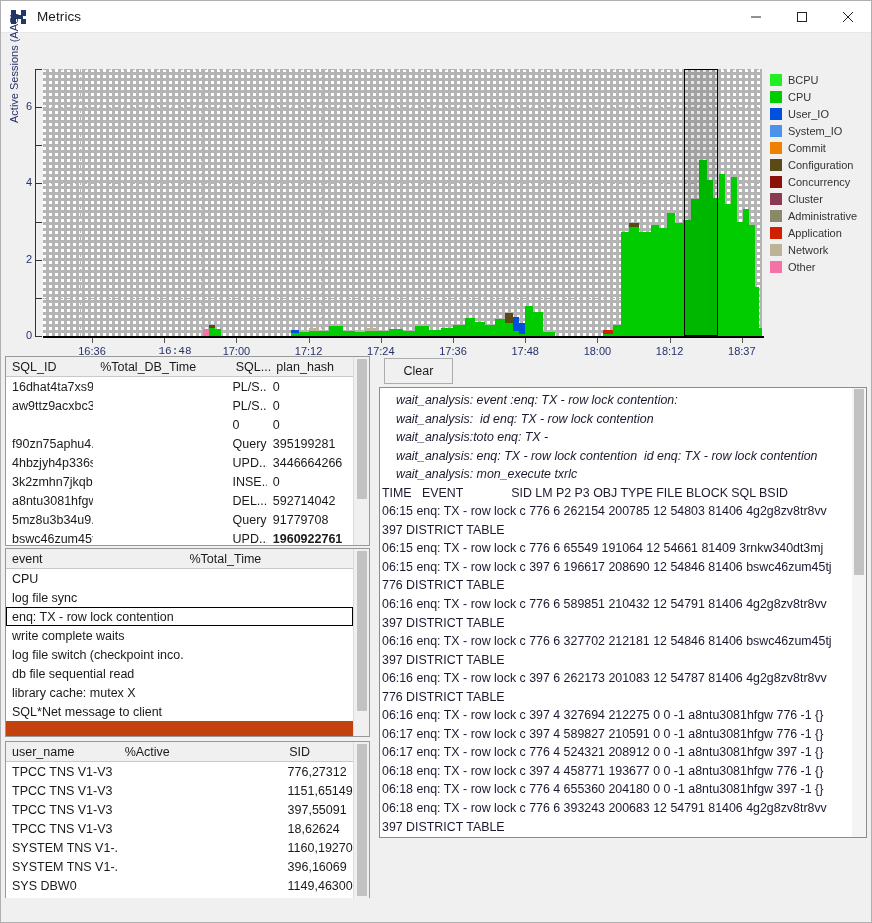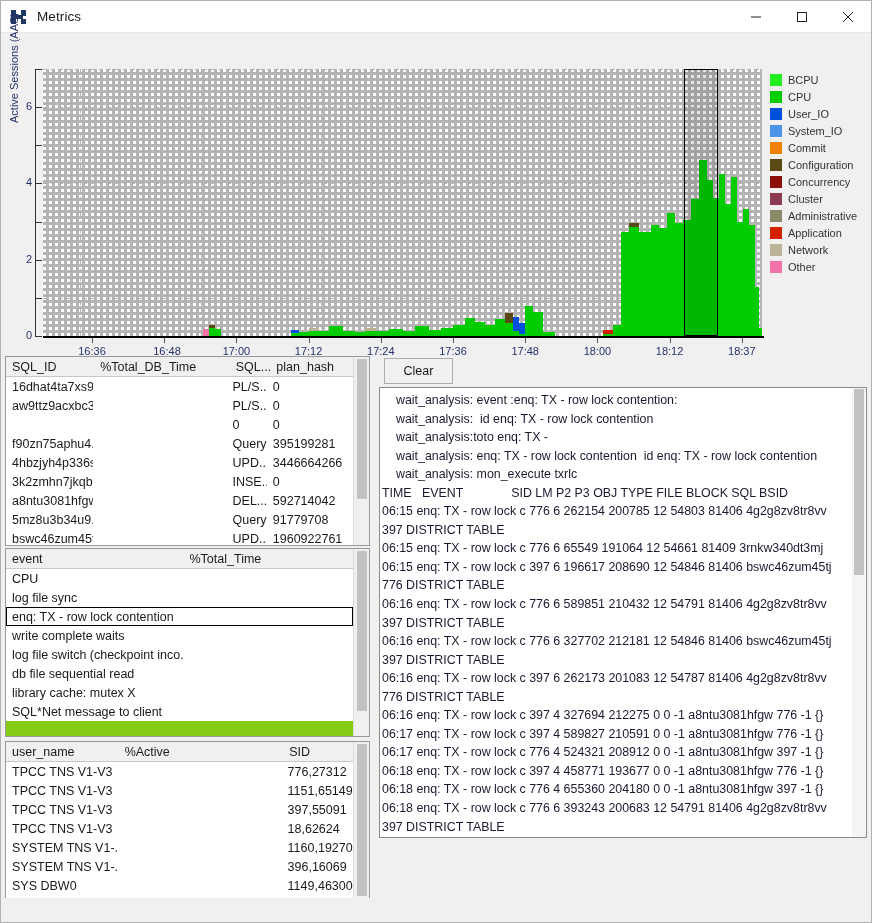--- a/index.html
+++ b/index.html
@@ -103,21 +103,21 @@
   #legend {
     position: absolute; left: 768px; top: 38px; width: 98px;
   }
   .legend-row { display: flex; align-items: center; height: 17px; }
   .legend-sw { width: 12px; height: 12px; flex: none; margin-right: 6px; }
   .legend-lbl { font-size: 11px; color: #333; white-space: nowrap; }
 
   
   .tbl-panel {
     position: absolute;
-    background: #84cc16;
+    background: #c2410c;
     border: 1px solid #999;
     overflow: hidden;
   }
   .tbl-scroll-wrap { position: absolute; left:0; top:0; right: 16px; bottom: 0; overflow: hidden; }
   .tbl-head {
     display: flex; height: 20px; align-items: center;
     background: #f0f0f0;
     border-bottom: 1px solid #c8c8c8;
     font-size: 12.5px; color: #1a1a1a;
   }
@@ -151,21 +151,21 @@
     background: #fff; border: 1px solid #8c8c8c; overflow: hidden;
   }
   #text-inner {
     position: absolute; left: 0; top: 0; right: 14px; bottom: 0;
     padding: 3px 2px 0 2px; overflow: hidden;
   }
   .txt-line {
     font-size: 12.4px; color: #1a1a2e;
     line-height: 18.55px; white-space: pre; overflow: hidden;
   }
-  .txt-line.indent { padding-left: 14px; }
+  .txt-line.indent { padding-left: 14px; font-style: italic; }
   #text-scroll {
     position: absolute; right: 0; top: 0; width: 14px; bottom: 0;
     background: #f4f4f4;
   }
   #text-thumb {
     position: absolute; left: 2px; top: 1px; width: 10px; height: 186px;
     background: #c2c2c2;
   }
 
   
@@ -316,21 +316,21 @@
           <div class="bar" style="left: 690px; width: 4px; height: 3.81429px; background: rgb(0, 204, 0);"></div>
           <div class="bar" style="left: 712px; width: 7px; height: 8.39143px; background: rgb(0, 204, 0);"></div>
         </div>
       <div id="selection"></div>
     </div>
     <div id="xaxis"></div>
     <div id="xtick-holder">
         <div class="xtick" style="left: 90px;"></div>
         <div class="xtick-label" style="left: 90px;">16:36</div>
         <div class="xtick" style="left: 162.2px;"></div>
-        <div class="xtick-label" style="left: 165px;">16:48</div>
+        <div class="xtick-label" style="left: 173px; font-family: Liberation Mono, monospace;">16:48</div>
         <div class="xtick" style="left: 234.4px;"></div>
         <div class="xtick-label" style="left: 234.4px;">17:00</div>
         <div class="xtick" style="left: 306.6px;"></div>
         <div class="xtick-label" style="left: 306.6px;">17:12</div>
         <div class="xtick" style="left: 378.8px;"></div>
         <div class="xtick-label" style="left: 378.8px;">17:24</div>
         <div class="xtick" style="left: 451px;"></div>
         <div class="xtick-label" style="left: 451px;">17:36</div>
         <div class="xtick" style="left: 523.2px;"></div>
         <div class="xtick-label" style="left: 523.2px;">17:48</div>
@@ -447,21 +447,21 @@
           <div class="tbl-row">
             <div class="cell" style="width: 96px;">5mz8u3b34u9...</div>
             <div class="cell bar-cell" style="width: 148px;"></div>
             <div class="cell" style="width: 44px;">Query</div>
             <div class="cell" style="width: 95px;">91779708</div>
           </div>
           <div class="tbl-row">
             <div class="cell" style="width: 96px;">bswc46zum45tj</div>
             <div class="cell bar-cell" style="width: 148px;"></div>
             <div class="cell" style="width: 44px;">UPD...</div>
-            <div class="cell" style="width: 95px;">1960922761</div>
+            <div class="cell" style="width: 95px; font-weight: bold;">1960922761</div>
           </div>
         </div>
     </div>
     <div class="vscroll">
       <div class="vthumb" style="top:2px; height:140px;"></div>
     </div>
   </div>
 
   <div class="tbl-panel" id="event-panel" style="left:4px; top:547px; width:365px; height:189px;">
     <div class="tbl-scroll-wrap">

